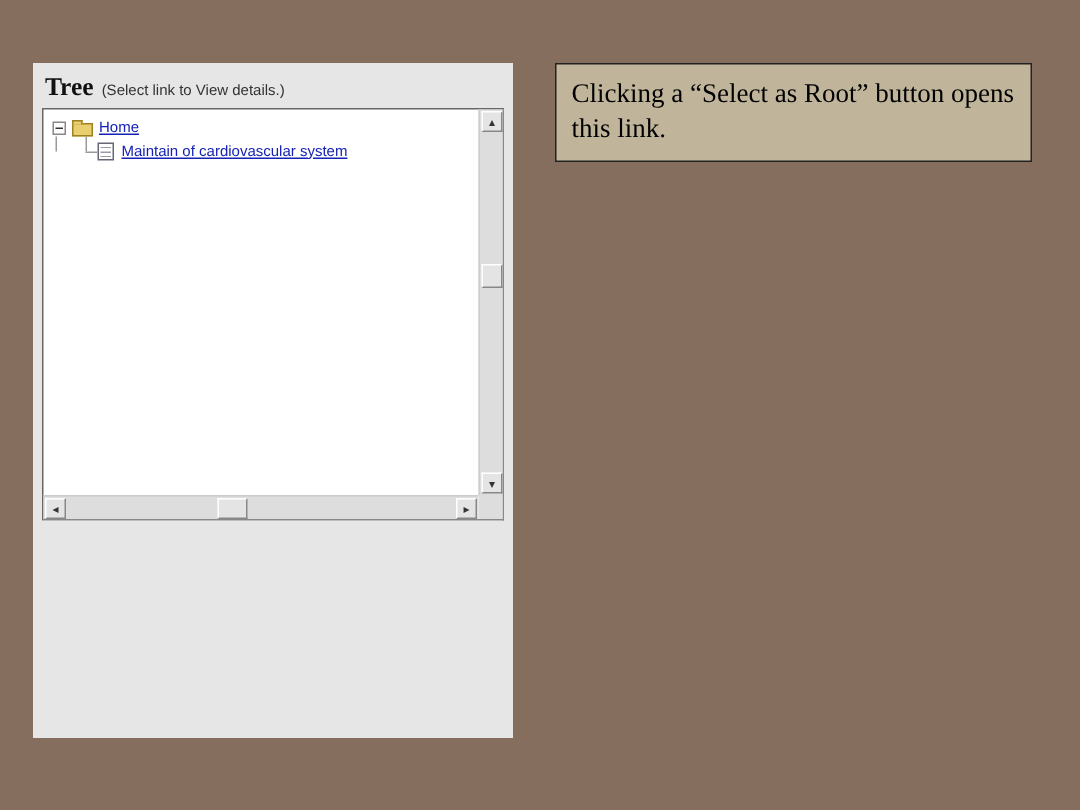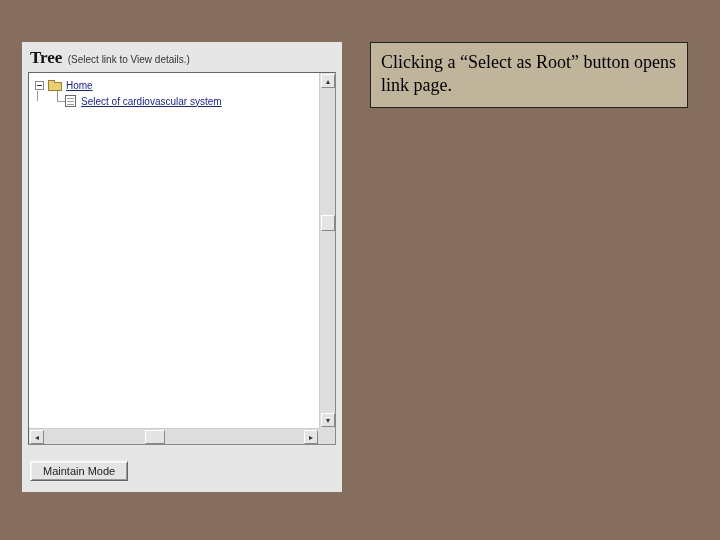--- a/index.html
+++ b/index.html
@@ -33,21 +33,21 @@
   .panel-subtitle {
     font-family: Tahoma, Arial, sans-serif;
     font-size: 10px;
     color: #333;
     margin-left: 2px;
   }
   .tree-container {
     position: relative;
     margin: 0 6px;
     width: 308px;
-    height: 373px;
+    height: 275px;
     background: #fff;
     border: 1px solid #888;
     border-top-color: #666;
     border-left-color: #666;
     box-sizing: border-box;
   }
   .tree-content {
     position: absolute;
     left: 0; top: 0; right: 16px; bottom: 16px;
     overflow: hidden;
@@ -270,37 +270,34 @@
 
       <div class="tree-row level-1">
         <span class="toggle minus"></span>
         <span class="folder-icon"></span>
         <span class="linkish">Home</span>
       </div>
 
       <div class="tree-row level-2">
         <span class="branch-line"></span>
         <span class="page-icon"></span>
-        <span class="linkish">Select of cardiovascular system</span>
+        <span class="linkish">Maintain of cardiovascular system</span>
       </div>
     </div>
 
     <div class="vscroll">
       <div class="sbtn up">▴</div>
       <div class="thumb"></div>
       <div class="sbtn down">▾</div>
     </div>
     <div class="hscroll">
       <div class="sbtn left">◂</div>
       <div class="thumb"></div>
       <div class="sbtn right">▸</div>
     </div>
     <div class="corner"></div>
   </div>
 
-  <div>
-    <span class="maintain-btn">Maintain Mode</span>
-  </div>
 </div>
 
 <div class="note">
-  <p>Clicking a “Select as Root” button opens link page.</p>
+  <p>Clicking a “Select as Root” button opens this link.</p>
 </div>
 
 </body></html>

